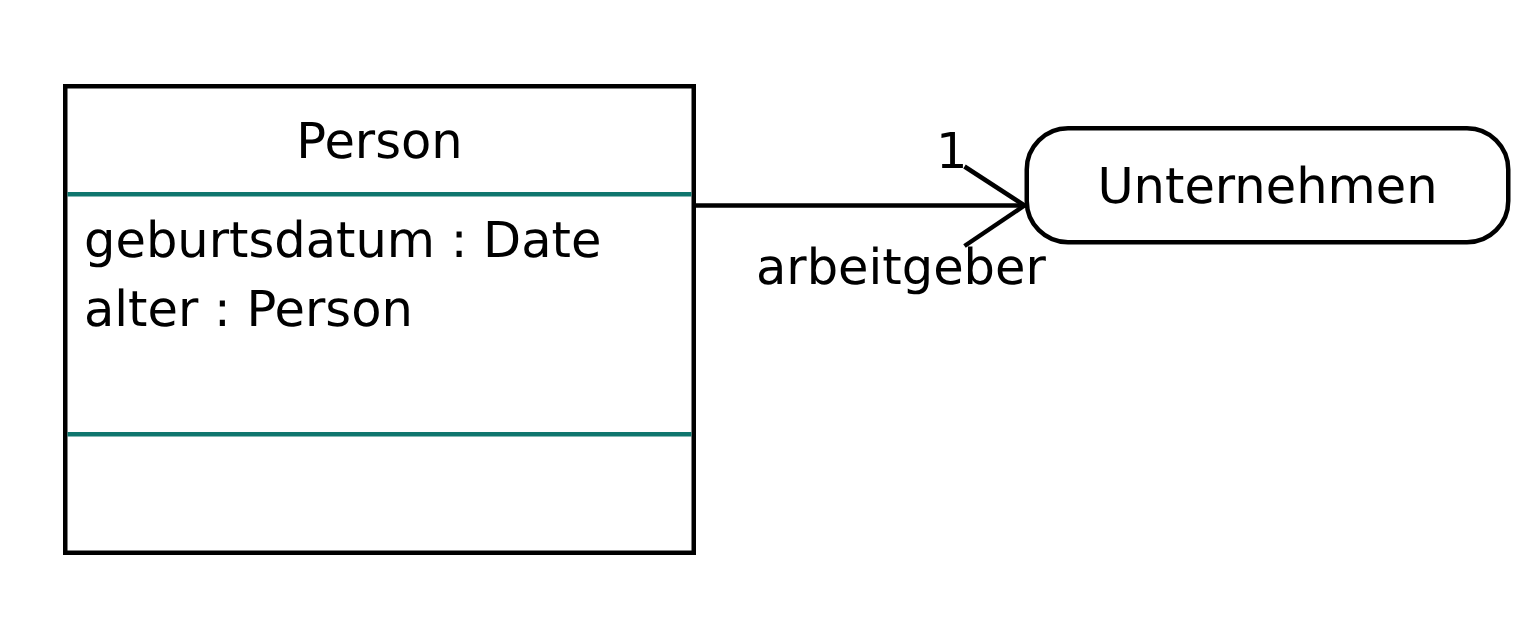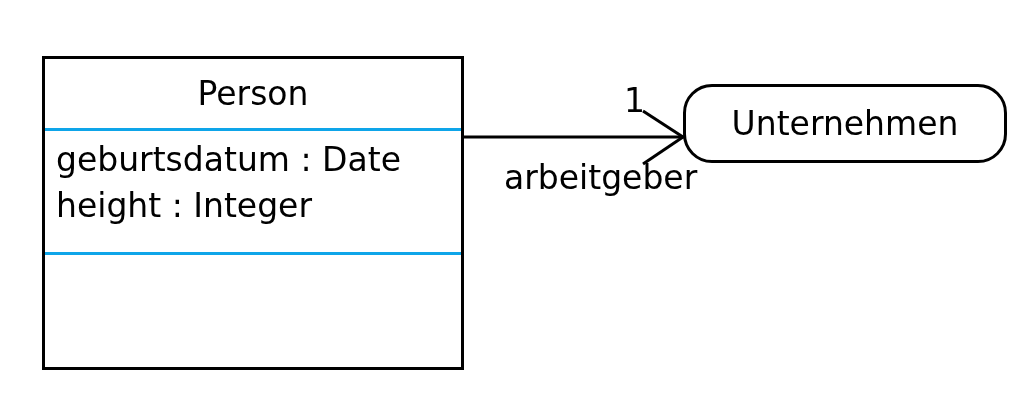--- a/index.html
+++ b/index.html
@@ -39,30 +39,30 @@
     top: 84px;
     width: 324px;
     height: 79px;
     border-radius: 29px;
   }
   .compartment {
     position: relative;
     box-sizing: border-box;
   }
   .compartment.divided {
-    border-bottom: 3px solid #0ea5e9;
+    border-bottom: 3px solid #0f766e;
   }
   #person-name-compartment {
     height: 72px;
     display: flex;
     align-items: center;
     justify-content: center;
   }
   #person-attributes-compartment {
-    height: 124px;
+    height: 160px;
     padding: 6px 0 16px 11px;
   }
   #person-operations-compartment {
     height: 76px;
   }
   #unternehmen-name-compartment {
     height: 100%;
     display: flex;
     align-items: center;
     justify-content: center;
@@ -100,21 +100,21 @@
   <line x1="683" y1="137" x2="643" y2="111" stroke="#000000" stroke-width="3"></line>
   <line x1="683" y1="137" x2="643" y2="164" stroke="#000000" stroke-width="3"></line>
 </svg>
 
 <div class="uml-class" id="person-class">
   <div class="compartment divided" id="person-name-compartment">
     <span class="class-name">Person</span>
   </div>
   <div class="compartment divided" id="person-attributes-compartment">
     <div class="attribute-line">geburtsdatum : Date</div>
-    <div class="attribute-line">height : Integer</div>
+    <div class="attribute-line">alter : Person</div>
   </div>
   <div class="compartment" id="person-operations-compartment"></div>
 </div>
 
 <div class="uml-class" id="unternehmen-class">
   <div class="compartment" id="unternehmen-name-compartment">
     <span class="class-name">Unternehmen</span>
   </div>
 </div>
 

